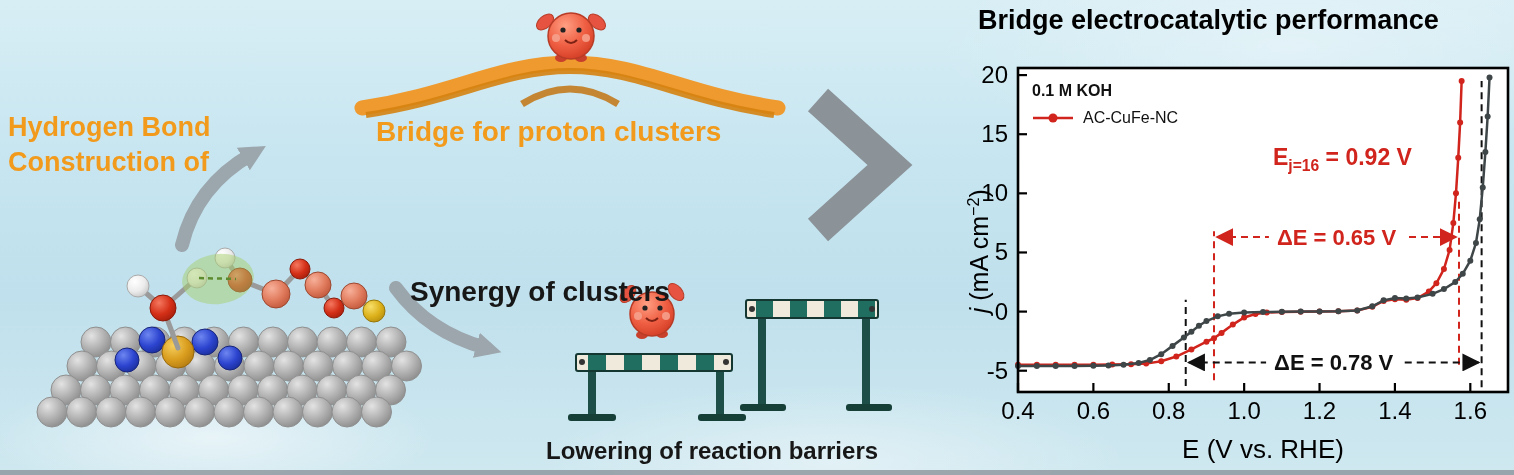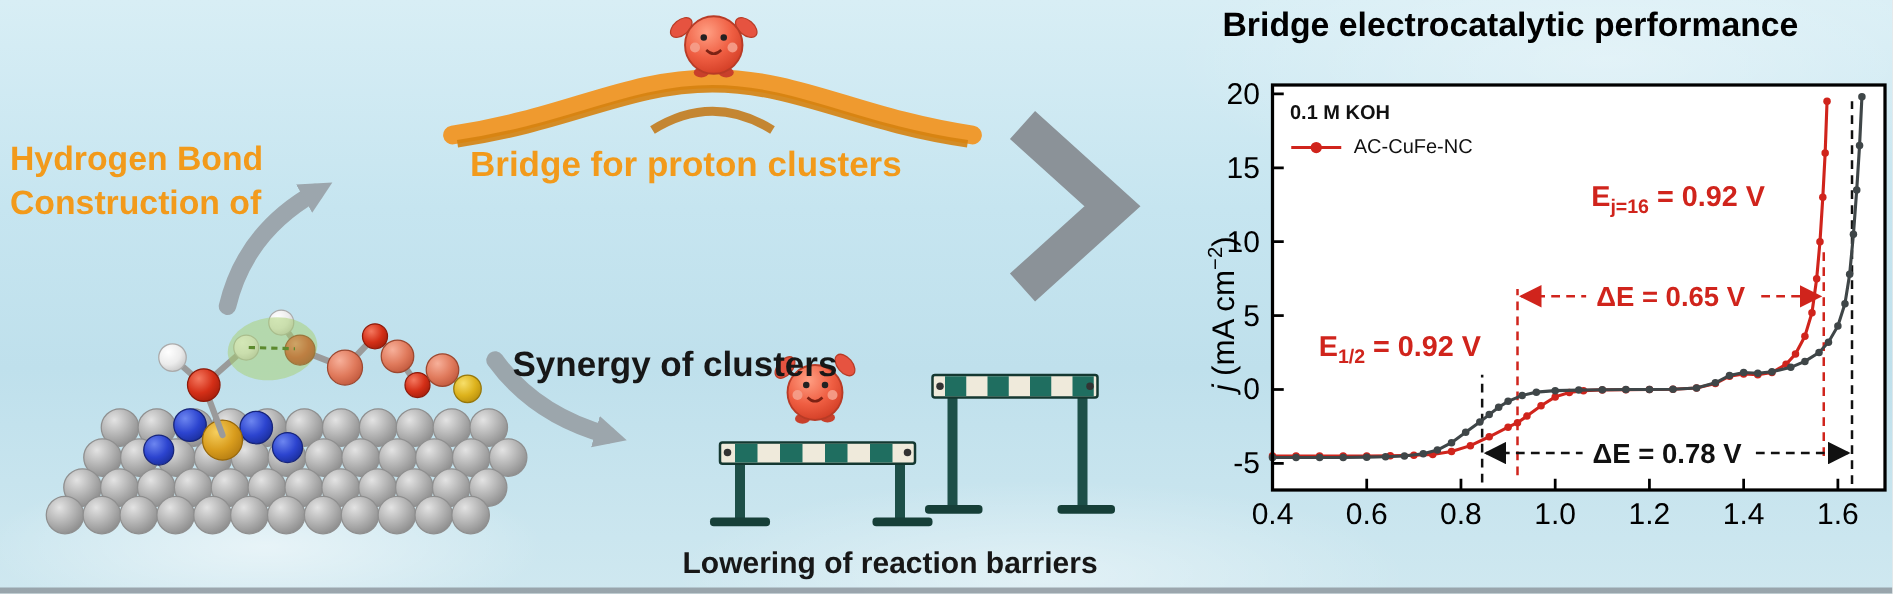--- a/index.html
+++ b/index.html
@@ -390,19 +390,19 @@
       <div class="legend-row">
         <svg width="42" height="12">
           <line x1="1" y1="6" x2="41" y2="6" stroke-width="2.5" stroke="#d0241c"></line>
           <circle cx="21" cy="6" r="4.5" fill="#d0241c"></circle>
         </svg>
         <span>AC-CuFe-NC</span>
       </div>
     </div>
 
     <div class="ann ann-ej10"><span>E</span><sub>j=16</sub><span> = 0.92 V</span></div>
-    <div class="ann ann-ehalf"><span>E</span><sub>1/2</sub><span> = 0.92 V</span></div>
 
     <div class="y-axis-label"><i>j</i><span> (mA cm</span><sup>−2</sup><span>)</span></div>
+    <div class="x-axis-label">E (V vs. RHE)</div>
   </div>
 
   <div class="bottom-strip"></div>
 </div>
 
 </body></html>

